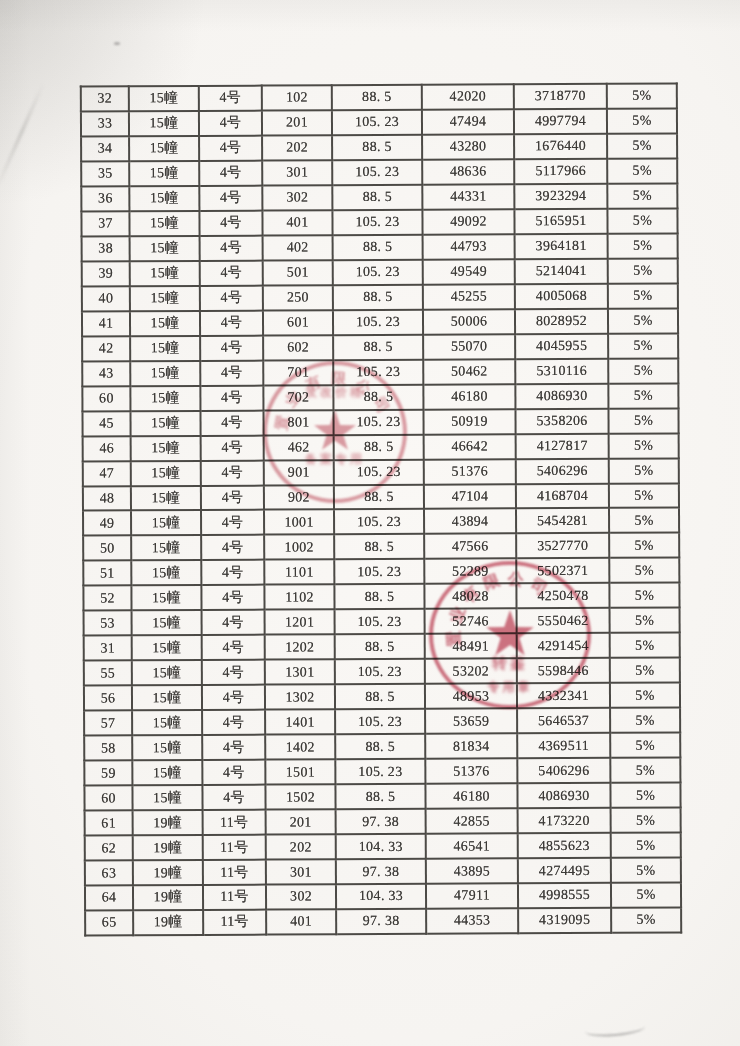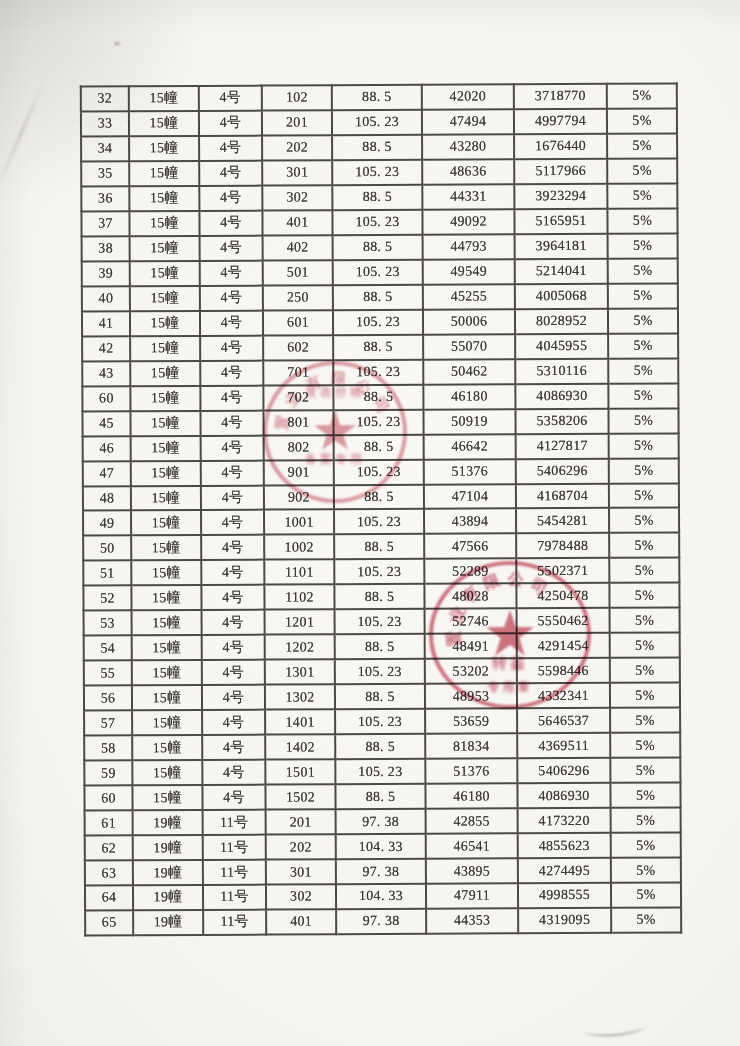--- a/index.html
+++ b/index.html
@@ -228,21 +228,21 @@
           <td>801</td>
           <td>105. 23</td>
           <td>50919</td>
           <td>5358206</td>
           <td>5%</td>
         </tr>
         <tr>
           <td>46</td>
           <td>15幢</td>
           <td>4号</td>
-          <td>802</td>
+          <td>462</td>
           <td>88. 5</td>
           <td>46642</td>
           <td>4127817</td>
           <td>5%</td>
         </tr>
         <tr>
           <td>47</td>
           <td>15幢</td>
           <td>4号</td>
           <td>901</td>
@@ -271,21 +271,21 @@
           <td>5454281</td>
           <td>5%</td>
         </tr>
         <tr>
           <td>50</td>
           <td>15幢</td>
           <td>4号</td>
           <td>1002</td>
           <td>88. 5</td>
           <td>47566</td>
-          <td>7978488</td>
+          <td>3527770</td>
           <td>5%</td>
         </tr>
         <tr>
           <td>51</td>
           <td>15幢</td>
           <td>4号</td>
           <td>1101</td>
           <td>105. 23</td>
           <td>52289</td>
           <td>5502371</td>
@@ -305,21 +305,21 @@
           <td>53</td>
           <td>15幢</td>
           <td>4号</td>
           <td>1201</td>
           <td>105. 23</td>
           <td>52746</td>
           <td>5550462</td>
           <td>5%</td>
         </tr>
         <tr>
-          <td>54</td>
+          <td>31</td>
           <td>15幢</td>
           <td>4号</td>
           <td>1202</td>
           <td>88. 5</td>
           <td>48491</td>
           <td>4291454</td>
           <td>5%</td>
         </tr>
         <tr>
           <td>55</td>

